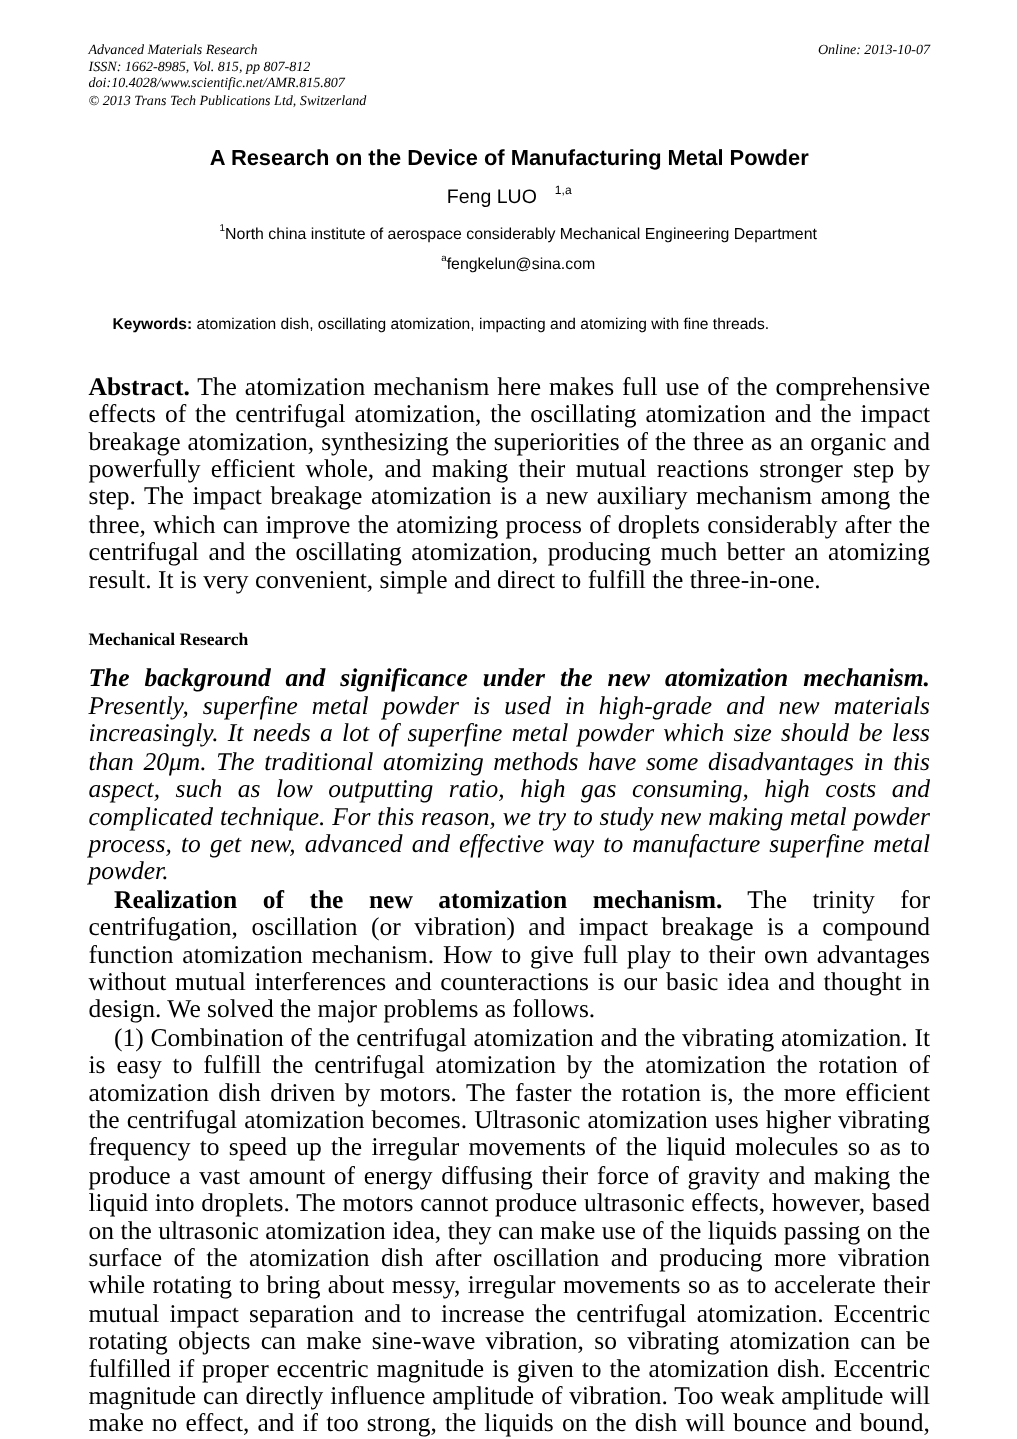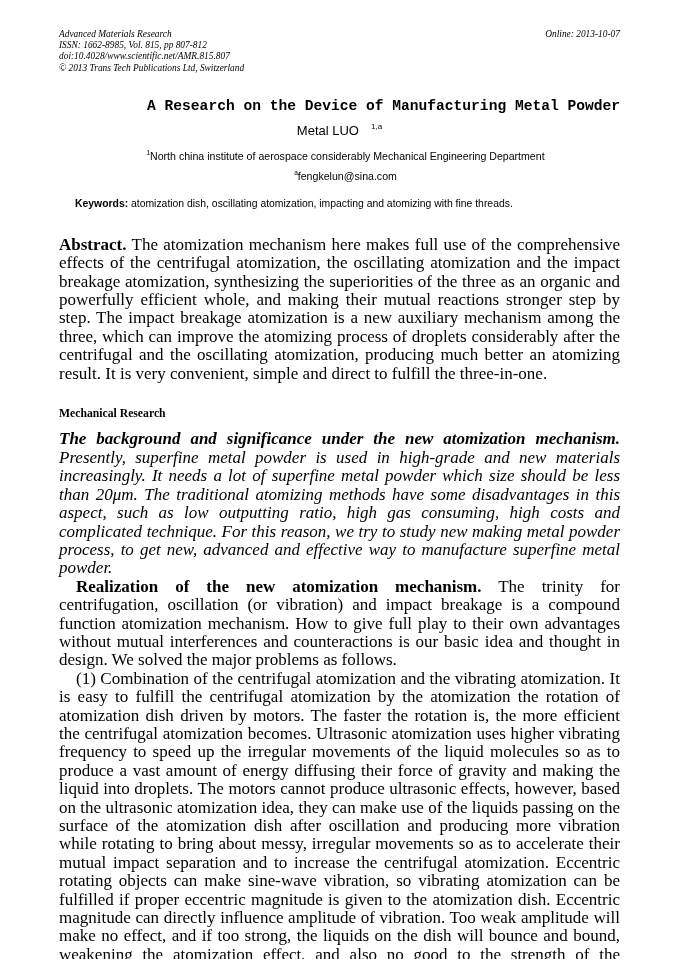--- a/index.html
+++ b/index.html
@@ -25,22 +25,22 @@
     justify-content: space-between;
     align-items: flex-start;
     font-family: "Liberation Serif", serif;
     font-style: italic;
     font-size: 9.4px;
     line-height: 11.2px;
   }
   
   .title {
     margin-top: 24px;
-    text-align: right;
-    font-family: Liberation Mono, monospace;
+    text-align: center;
+    font-family: Liberation Sans, sans-serif;
     font-weight: bold;
     font-size: 14.6px;
     line-height: 17px;
   }
   .author {
     margin-top: 8px;
     text-align: center;
     font-family: "Liberation Sans", sans-serif;
     font-size: 13px;
     line-height: 16px;
@@ -55,21 +55,21 @@
   .email {
     margin-top: 7px;
     text-align: center;
     font-family: "Liberation Sans", sans-serif;
     font-size: 10.6px;
     line-height: 13px;
   }
   sup { font-size: 0.62em; line-height: 0; vertical-align: super; padding-left: 12px; }
   
   .keywords {
-    margin-top: 14px;
+    margin-top: 27px;
     font-family: "Liberation Sans", sans-serif;
     font-size: 10.4px;
     line-height: 13px;
     padding-left: 16px;
   }
   .keywords b { font-weight: bold; }
   
   .body-par {
     font-family: "Liberation Serif", serif;
     font-size: 17px;
@@ -98,21 +98,21 @@
       <div>Advanced Materials Research</div>
       <div>ISSN: 1662-8985, Vol. 815, pp 807-812</div>
       <div>doi:10.4028/www.scientific.net/AMR.815.807</div>
       <div>© 2013 Trans Tech Publications Ltd, Switzerland</div>
     </div>
     <div>Online: 2013-10-07</div>
   </div>
 
   <div class="title">A Research on the Device of Manufacturing Metal Powder</div>
 
-  <div class="author"><span>Metal LUO</span><sup>1,a</sup></div>
+  <div class="author"><span>Feng LUO</span><sup>1,a</sup></div>
 
   <div class="affiliation"><sup>1</sup><span>North china institute of aerospace considerably Mechanical Engineering Department</span></div>
 
   <div class="email"><sup>a</sup><span>fengkelun@sina.com</span></div>
 
   <div class="keywords"><b>Keywords:</b><span> atomization dish, oscillating atomization, impacting and atomizing with fine threads.</span></div>
 
   <p class="body-par abstract"><span class="lead">Abstract.</span><span> The atomization mechanism here makes full use of the comprehensive effects of the centrifugal atomization, the oscillating atomization and the impact breakage atomization, synthesizing the superiorities of the three as an organic and powerfully efficient whole, and making their mutual reactions stronger step by step. The impact breakage atomization is a new auxiliary mechanism among the three, which can improve the atomizing process of droplets considerably after the centrifugal and the oscillating atomization, producing much better an atomizing result. It is very convenient, simple and direct to fulfill the three-in-one.</span></p>
 
   <div class="section-heading">Mechanical Research</div>

